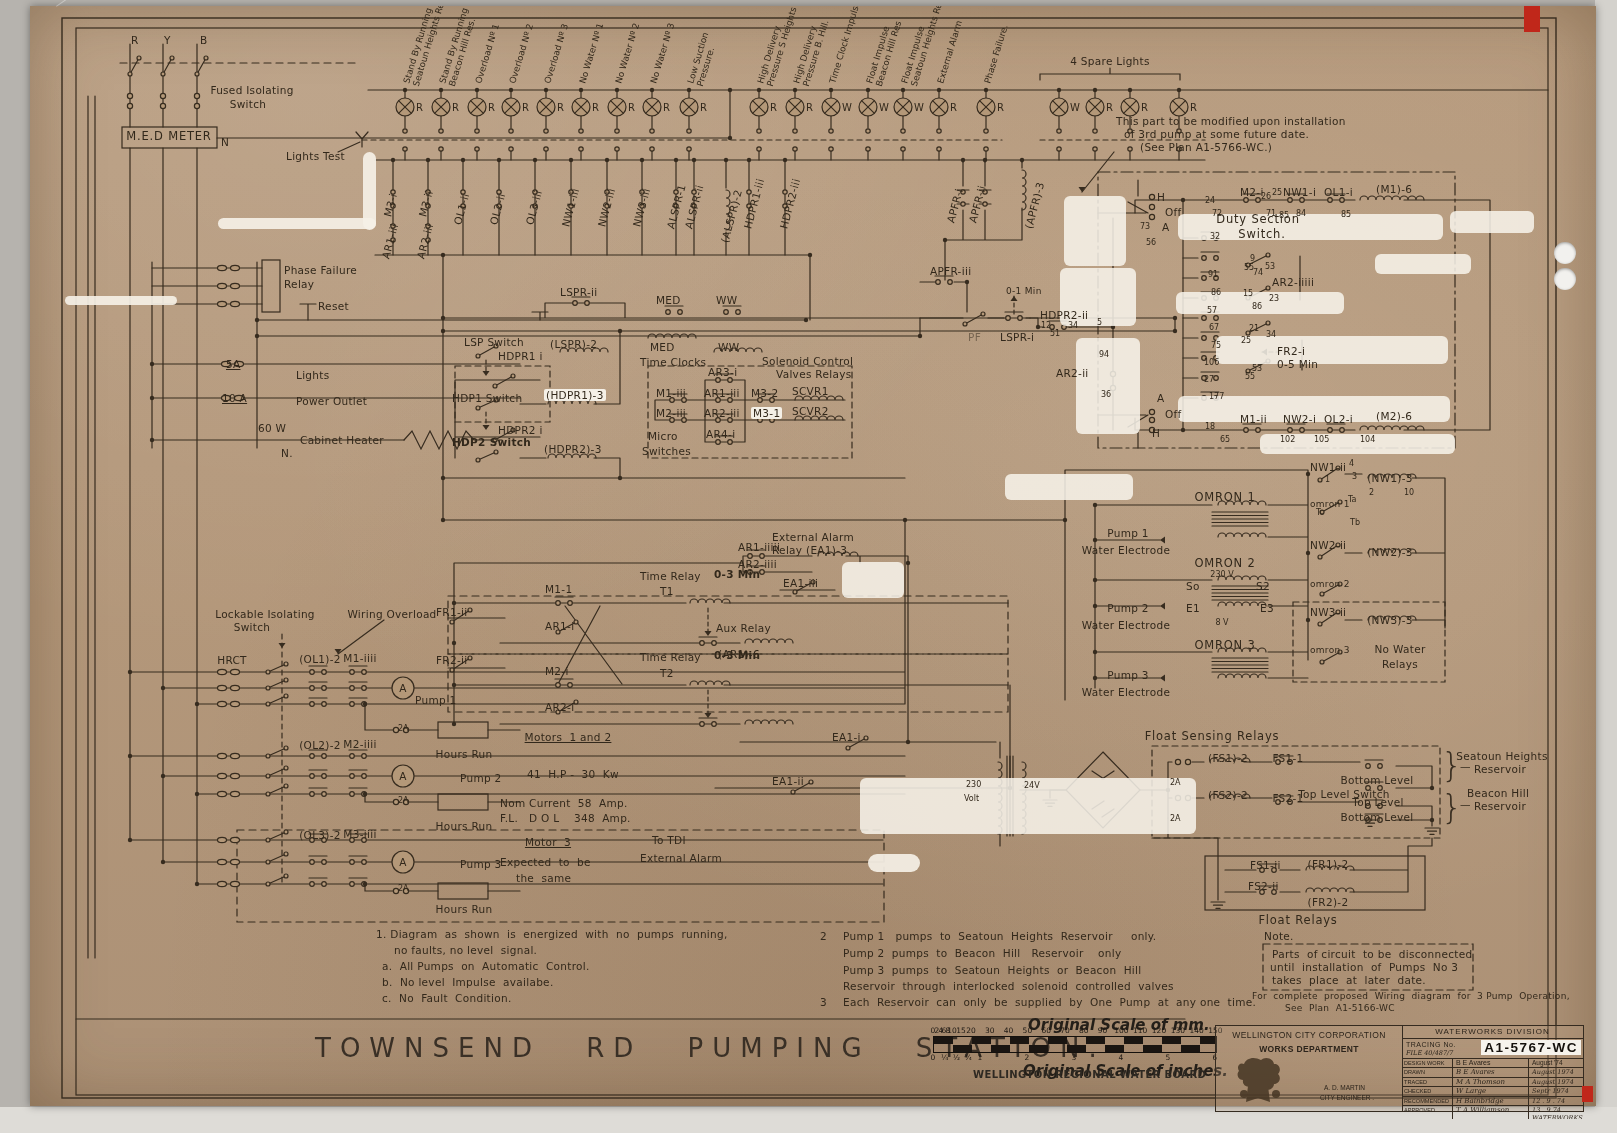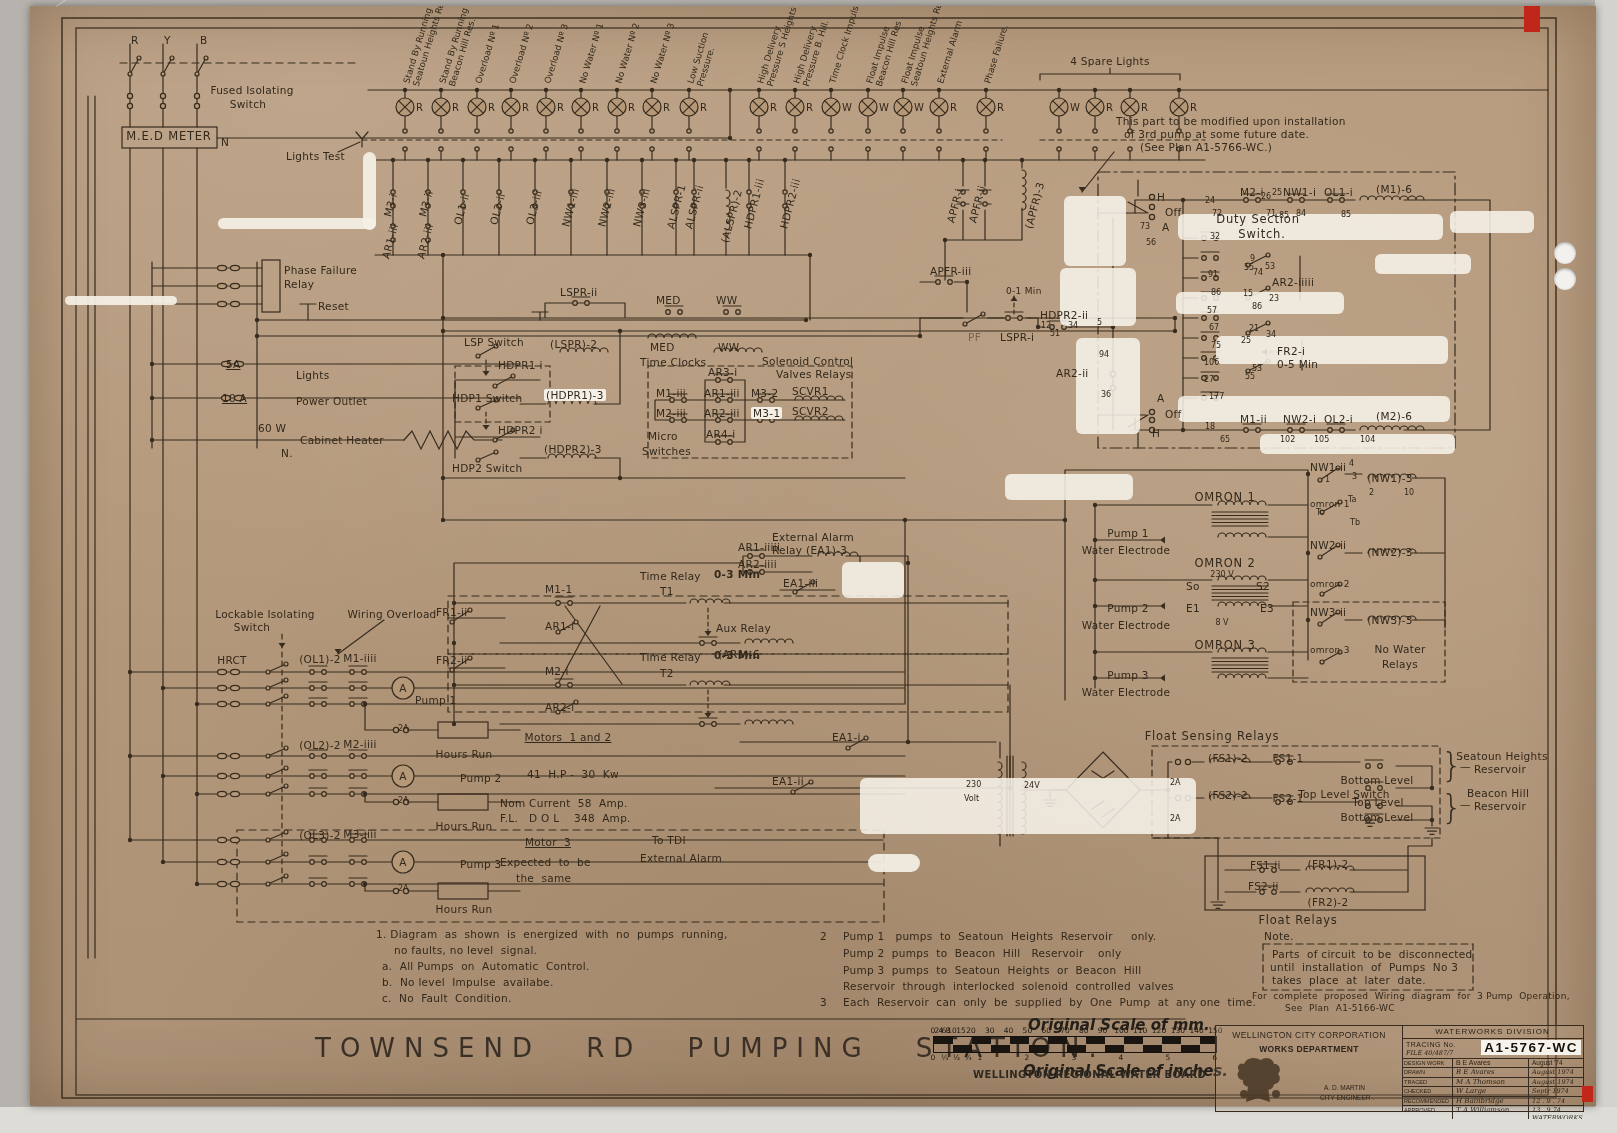--- a/index.html
+++ b/index.html
@@ -950,25 +950,25 @@
         <div class="lbl" style="left: 270px; top: 428px;">Cabinet Heater</div>
         <div class="lbl" style="left: 251px; top: 441px;">N.</div>
         <div class="lbl" style="left: 530px; top: 280px;">LSPR-ii</div>
         <div class="lbl" style="left: 626px; top: 288px;">MED</div>
         <div class="lbl" style="left: 686px; top: 288px;">WW</div>
         <div class="lbl" style="left: 620px; top: 335px;">MED</div>
         <div class="lbl" style="left: 688px; top: 335px;">WW</div>
         <div class="lbl" style="left: 610px; top: 350px;">Time Clocks</div>
         <div class="lbl" style="left: 520px; top: 332px;">(LSPR)-2</div>
         <div class="lbl" style="left: 434px; top: 330px;">LSP Switch</div>
-        <div class="lbl" style="left: 468px; top: 353px;">HDPR1 i</div>
+        <div class="lbl" style="left: 468px; top: 344px;">HDPR1 i</div>
         <div class="lbl" style="left: 422px; top: 386px;">HDP1 Switch</div>
         <div class="lbl hl" style="left: 514px; top: 383px;">(HDPR1)-3</div>
         <div class="lbl" style="left: 468px; top: 418px;">HDPR2 i</div>
-        <div class="lbl" style="left: 422px; top: 456px;">HDP2 Switch</div>
+        <div class="lbl" style="left: 422px; top: 430px; font-weight: bold;">HDP2 Switch</div>
         <div class="lbl" style="left: 514px; top: 437px;">(HDPR2)-3</div>
         <div class="lbl" style="left: 678px; top: 360px;">AR3-i</div>
         <div class="lbl" style="left: 626px; top: 381px;">M1-iii</div>
         <div class="lbl" style="left: 674px; top: 381px;">AR1-iii</div>
         <div class="lbl" style="left: 721px; top: 381px;">M3-2</div>
         <div class="lbl" style="left: 762px; top: 379px;">SCVR1</div>
         <div class="lbl" style="left: 626px; top: 401px;">M2-iii</div>
         <div class="lbl" style="left: 674px; top: 401px;">AR2-iii</div>
         <div class="lbl hl" style="left: 721px; top: 401px;">M3-1</div>
         <div class="lbl" style="left: 762px; top: 399px;">SCVR2</div>

